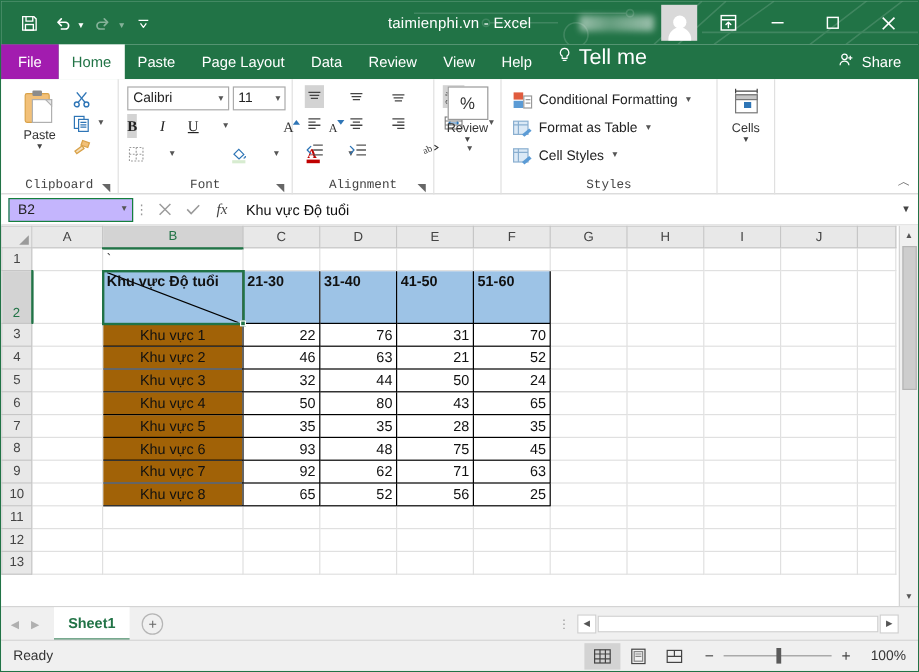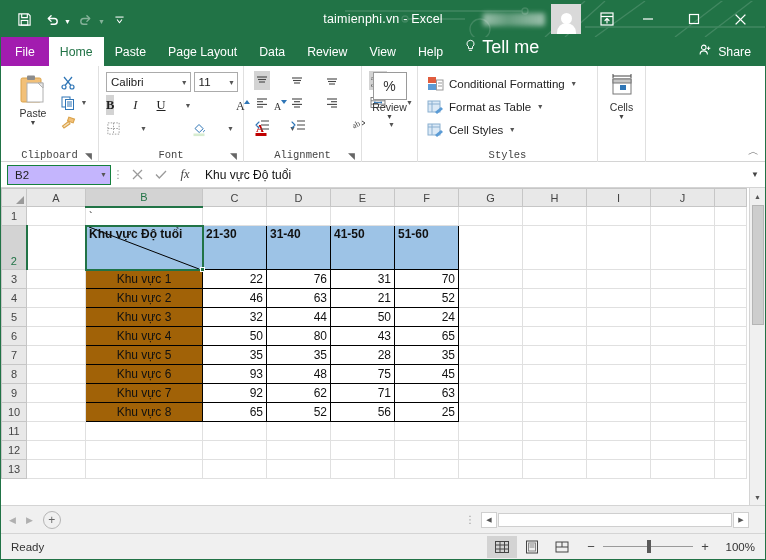--- a/index.html
+++ b/index.html
@@ -945,20 +945,21 @@
       <div class="vs-track"></div>
       <div class="vs-btn">▼</div>
     </div>
   </div>
 
   <div class="sheetbar">
     <div class="nav-arrows">
       <span>◀</span>
       <span>▶</span>
     </div>
+    <div class="sheet-tab">Sheet1</div>
     <div class="addsheet">+</div>
     <div class="sb-dots">⋮</div>
     <div class="hscroll">
       <div class="hs-btn">◀</div>
       <div class="hs-track"></div>
       <div class="hs-btn">▶</div>
     </div>
   </div>
 
   <div class="statusbar">

